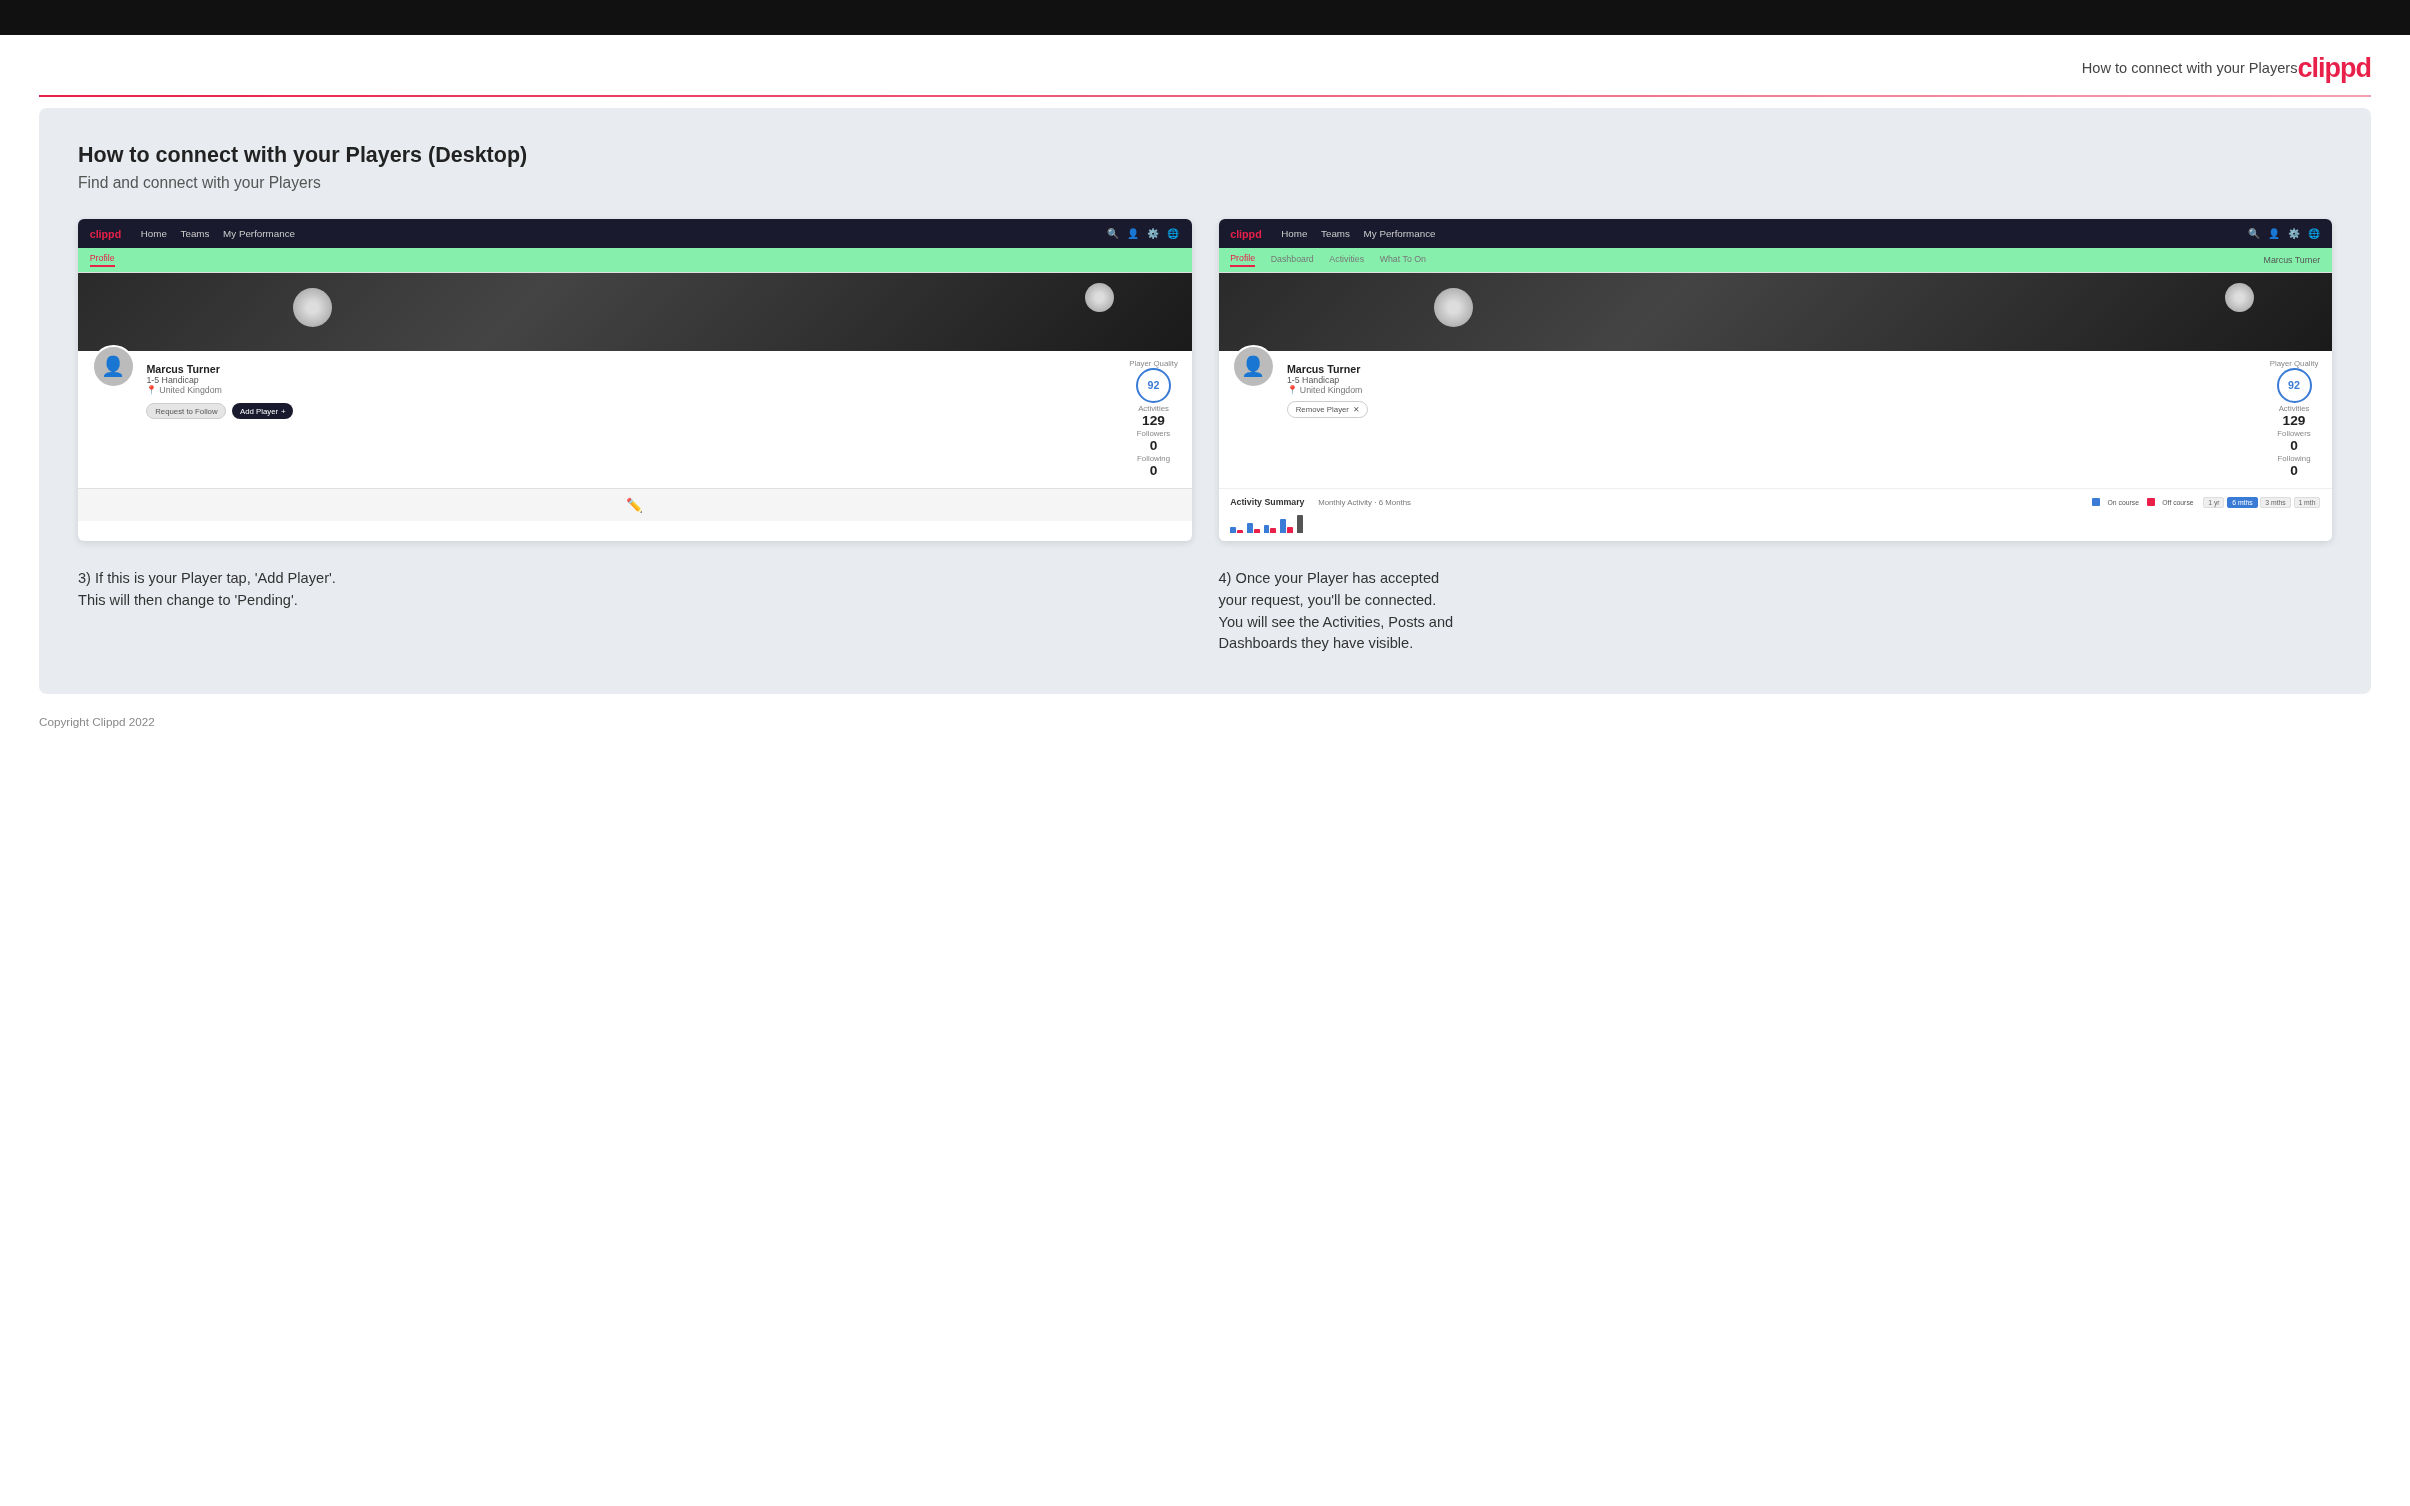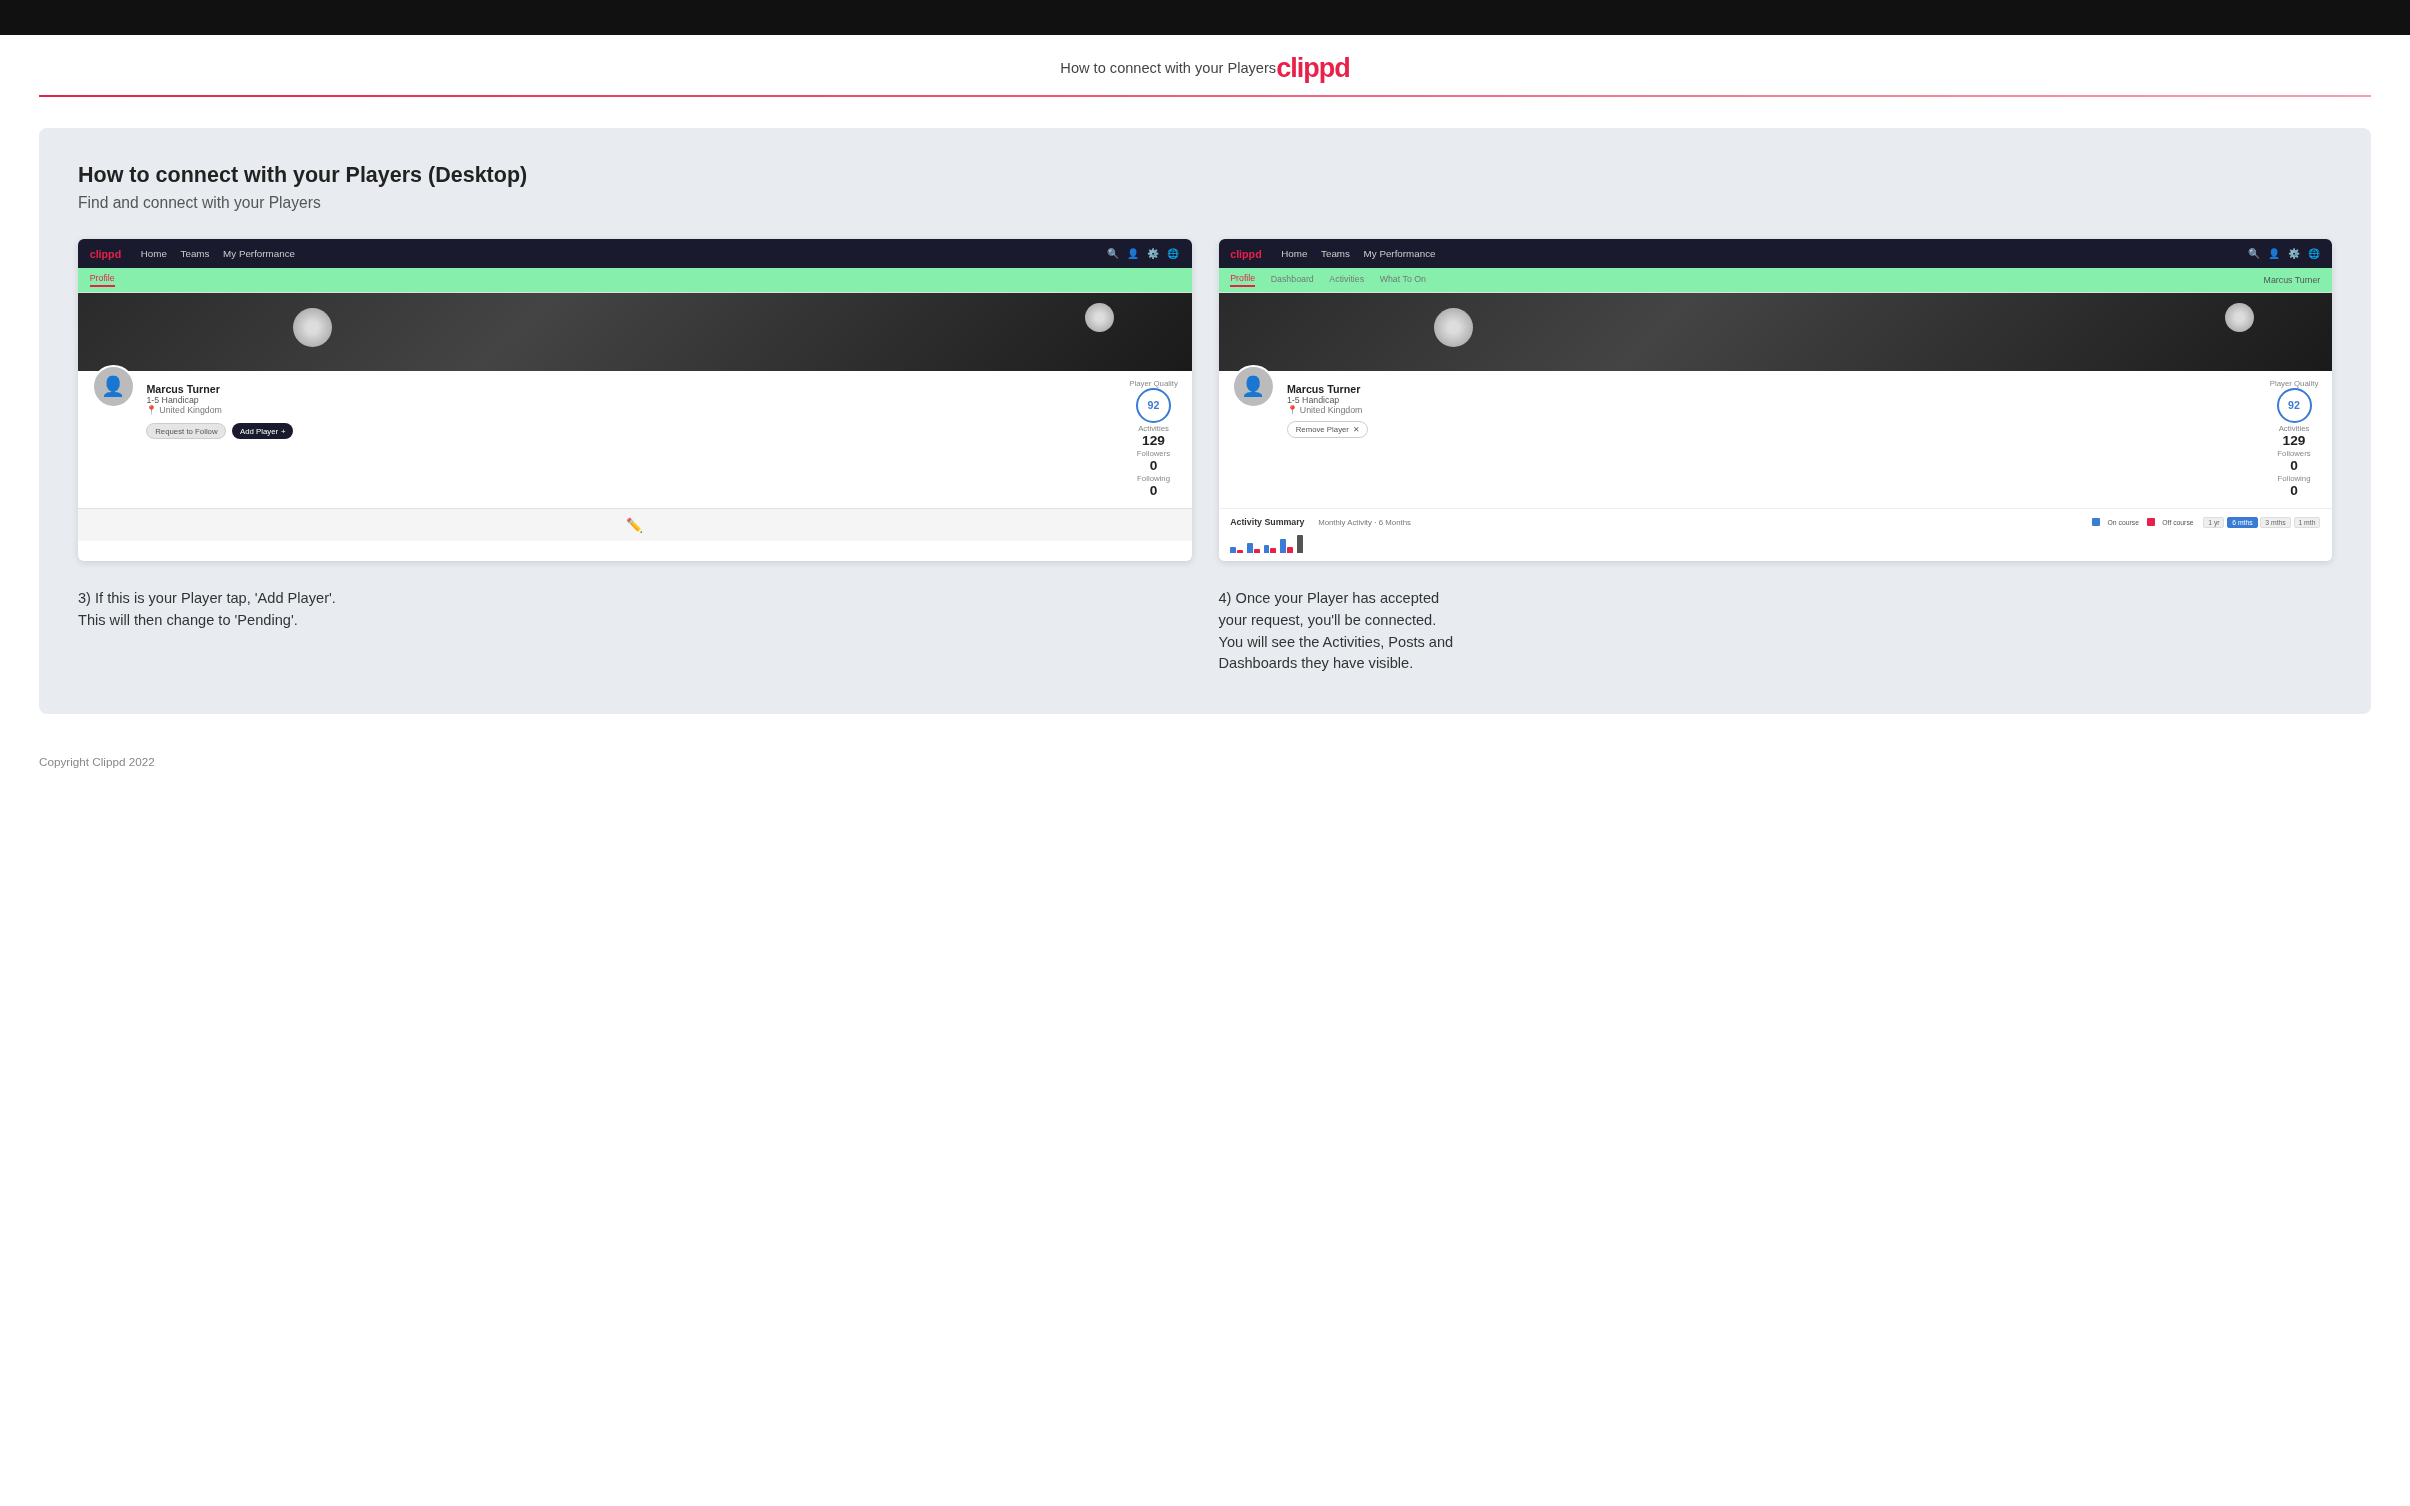--- a/index.html
+++ b/index.html
@@ -13,21 +13,21 @@
     .top-bar {
       background: #111;
       height: 35px;
       width: 100%;
     }
 
     
     .page-header {
       display: flex;
       align-items: center;
-      justify-content: center;
+      justify-content: flex-end;
       padding: 17.6px 39px 11.7px 39px;
     }
 
     .page-header-title {
       font-size: 14.6px;
       color: #444;
     }
 
     .clippd-logo {
       font-size: 27px;
@@ -38,21 +38,21 @@
 
     .header-divider {
       height: 2px;
       background: linear-gradient(to right, #e8204a, #f5a0b0);
       margin: 0 39px;
     }
 
     
     .main-content {
       background: #e8ecf0;
-      margin: 31px 39px;
+      margin: 11px 39px;
       border-radius: 7.8px;
       padding: 35px 39px 39px 39px;
     }
 
     .section-title {
       font-size: 21.5px;
       font-weight: 700;
       color: #222;
       margin-bottom: 5.9px;
     }

